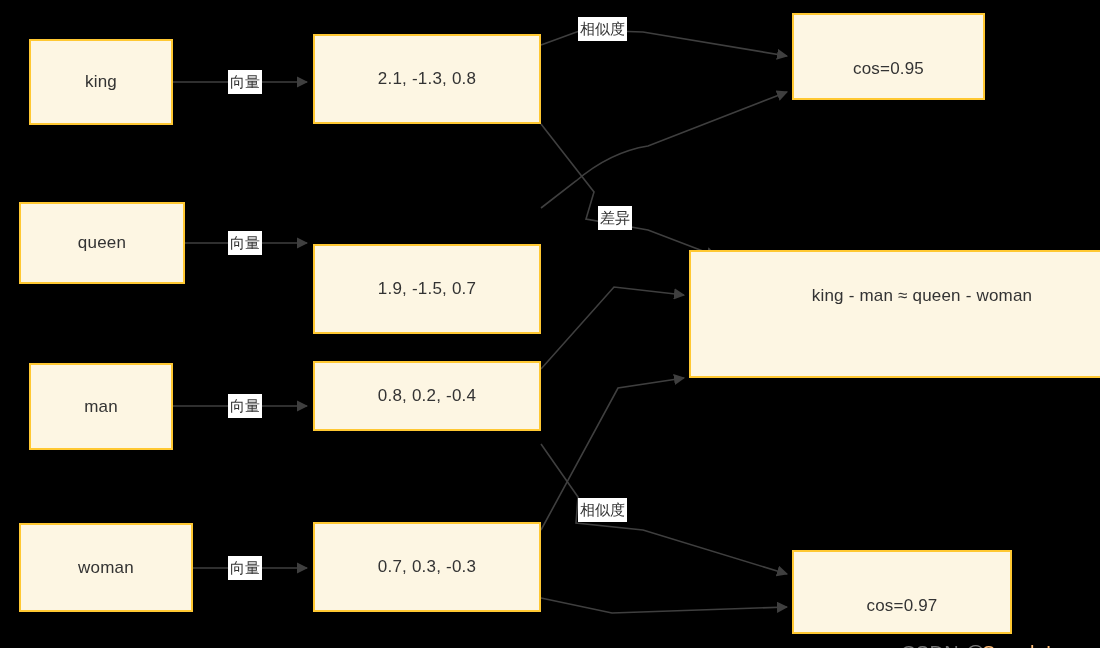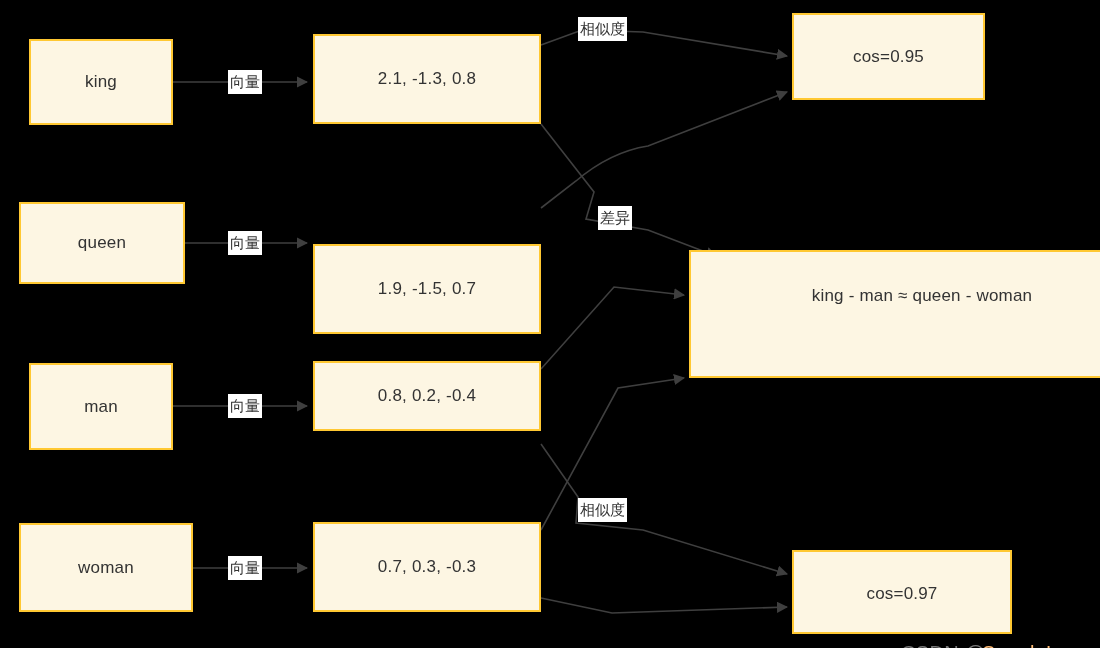--- a/index.html
+++ b/index.html
@@ -36,21 +36,21 @@
     font-size: 17px;
     letter-spacing: 0.2px;
     z-index: 2;
   }
   .node.analogy {
     align-items: flex-start;
     padding-top: 34px;
   }
   .node.cos {
     align-items: flex-start;
-    padding-top: 32px;
+    padding-top: 44px;
   }
   .edge-label {
     position: absolute;
     box-sizing: border-box;
     background: #ffffff;
     color: #333333;
     font-size: 15px;
     line-height: 22px;
     padding: 1px 2px;
     white-space: nowrap;

